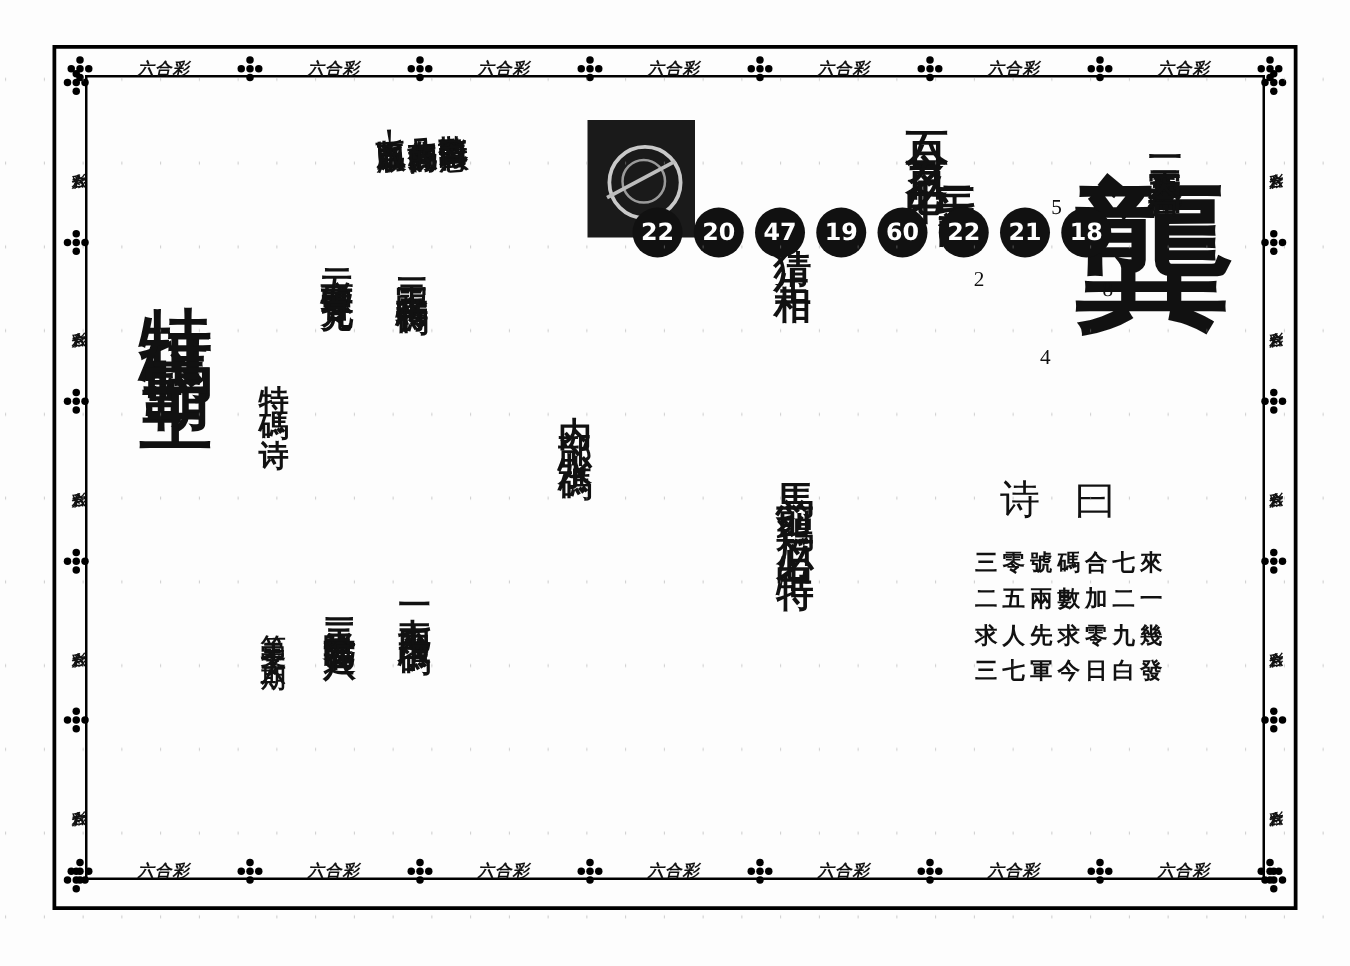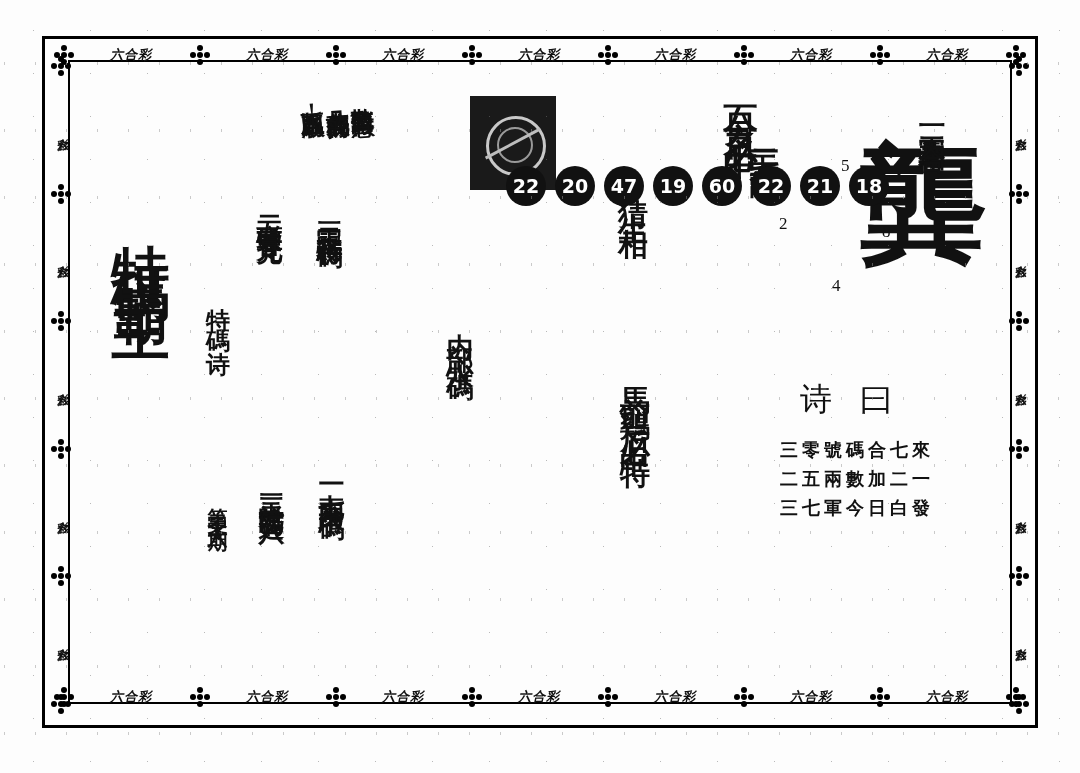--- a/index.html
+++ b/index.html
@@ -522,20 +522,21 @@
   <div class="mini-num" id="mn8">8</div>
   <div class="mini-num" id="mn4">4</div>
 
   <div id="rightcol-a" class="v">一零三五來相合</div>
   <div id="rightcol-b" class="v">二七二一不分離</div>
 
   <div id="poem-title">诗曰</div>
   <div id="poem">
     <div>三零號碼合七來</div>
     <div>二五兩數加二一</div>
+    <div>求人先求零九幾</div>
     <div>三七軍今日白發</div>
   </div>
 
   <div id="zodiac-1" class="v">猜生相</div>
   <div id="zodiac-2" class="v">馬前鷄后必中特</div>
 
   <div id="stamp">
     <div class="ring"></div>
     <div class="ring2"></div>
     <div class="slash"></div>

